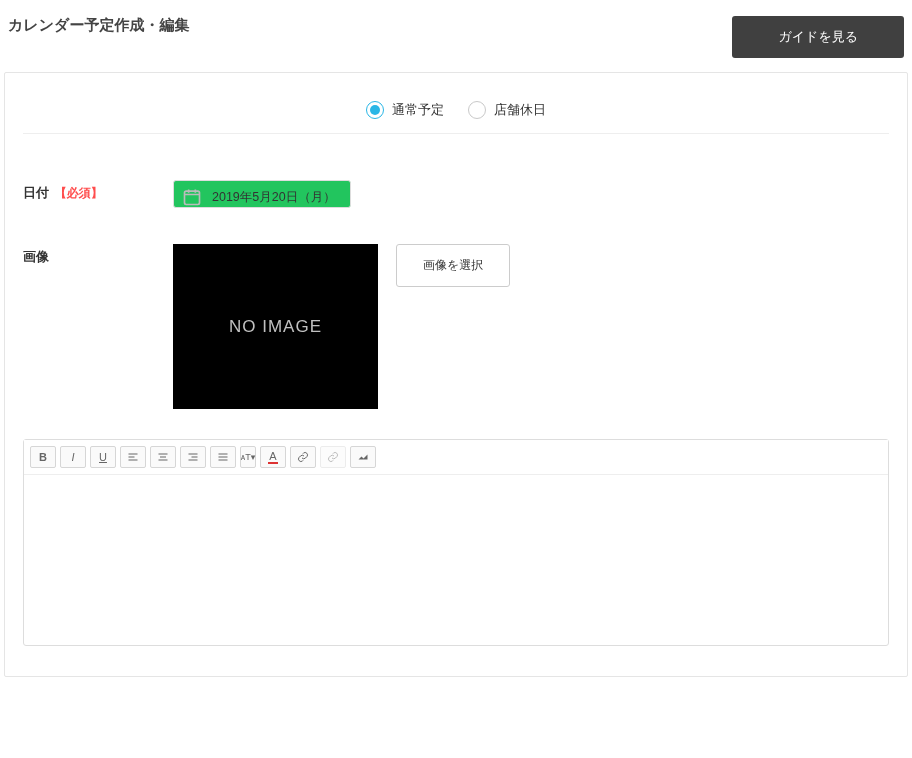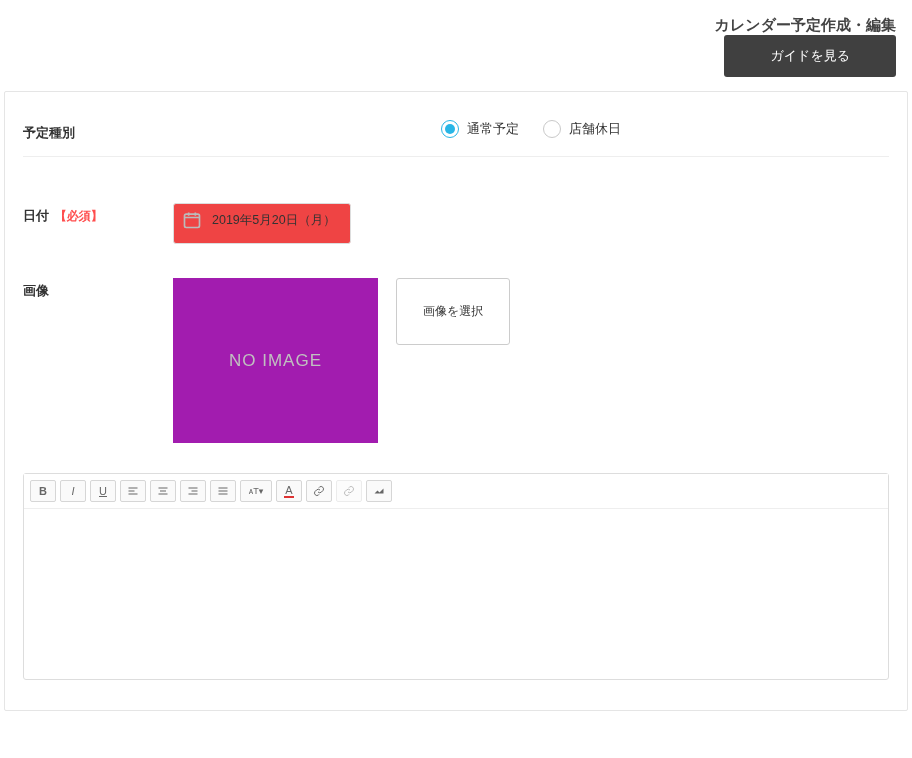--- a/index.html
+++ b/index.html
@@ -1,61 +1,60 @@
 <!DOCTYPE html>
 <html><head>
 <meta charset="utf-8">
 <style>
   * { box-sizing: border-box; margin: 0; padding: 0; }
   html, body { font-family: -apple-system, "Hiragino Sans", "Hiragino Kaku Gothic ProN", Meiryo, sans-serif; background:#fff; color:#333; font-size:13px; }
   .page { width:912px; margin:0 auto; }
-  .header { display:flex; align-items:flex-end; justify-content:space-between; padding:16px 16px 14px 8px;flex-direction:column; }
+  .header { display:flex; align-items:flex-start; justify-content:space-between; padding:16px 8px 14px 8px; }
   .header h1 { font-size:15px; font-weight:700; color:#444; }
   .guide-btn { background:#404040; color:#fff; border:none; border-radius:3px; padding:12px 46px; font-size:13px; cursor:pointer; }
   .card { border:1px solid #e5e5e5; border-radius:2px; margin:0 4px 8px 4px; padding: 18px 18px 0 18px; }
   .row { display:flex; padding:10px 0 14px 0; }
   .row.divider { border-bottom:1px solid #eee; margin-bottom:22px; }
   .label-col { width:150px; flex:0 0 150px; font-size:13px; font-weight:700; color:#333; padding-top:4px;}
   .req { color:#ff4d4d; font-size:12px; font-weight:700; margin-left:2px;}
   .field-col { flex:1; }
   .radio-set { display:flex; gap:24px; align-items:center;justify-content:center; }
   .radio { display:flex; align-items:center; gap:8px; cursor:pointer; font-size:13px; color:#333;}
   .radio .circle { width:18px; height:18px; border:1px solid #c9c9c9; border-radius:50%; display:flex; align-items:center; justify-content:center; background:#fff;}
   .radio.selected .circle { border-color:#29b6e6; }
   .radio.selected .circle::after { content:""; width:10px; height:10px; background:#29b6e6; border-radius:50%; display:block;}
   .text-input { width:100%; height:36px; border:1px solid #ddd; border-radius:3px; padding:6px 10px; font-size:13px; background:#fff;}
-  .date-box { display:inline-flex; align-items:center; gap:10px; border:1px solid #ddd; border-radius:3px; padding:6px 14px 13px 8px; background:#ef4444; cursor:pointer;}
+  .date-box { display:inline-flex; align-items:center; gap:10px; border:1px solid #ddd; border-radius:3px; padding:6px 14px 0 8px; background:#22c55e; cursor:pointer;}
   .date-box .cal-icon { width:20px; height:20px; display:flex; align-items:center; justify-content:center; color:#bbb;}
   .date-box .date-text { font-size:12.5px; color:#333;}
   .repeat-row { margin-top:12px; }
   .image-row { align-items:flex-start; }
-  .image-preview { width:205px; height:165px; background:#a21caf; display:flex; align-items:center; justify-content:center; color:#c0c0c0; font-size:17px; letter-spacing:1px; font-weight:500;}
+  .image-preview { width:205px; height:165px; background:#000000; display:flex; align-items:center; justify-content:center; color:#c0c0c0; font-size:17px; letter-spacing:1px; font-weight:500;}
   .image-controls { display:flex; gap:18px; align-items:flex-start;}
-  .select-image-btn { border:1px solid #ccc; background:#fff; border-radius:3px; padding:24px 26px; font-size:12px; cursor:pointer; color:#333;}
+  .select-image-btn { border:1px solid #ccc; background:#fff; border-radius:3px; padding:12px 26px; font-size:12px; cursor:pointer; color:#333;}
   .editor-wrap { border:1px solid #ddd; border-radius:3px; background:#fff;}
   .toolbar { display:flex; gap:4px; padding:6px 6px; border-bottom:1px solid #eee; background:#fff; flex-wrap:wrap;}
   .tb-btn { width:26px; height:22px; border:1px solid #d6d6d6; border-radius:2px; background:#fafafa; display:flex; align-items:center; justify-content:center; cursor:pointer; color:#666; font-size:11px;}
   .tb-btn svg { width:12px; height:12px; }
-  .tb-btn.wide { width:32px; }
+  .tb-btn.wide { width:16px; }
   .editor-body { min-height:170px; padding:10px; outline:none;}
 </style>
 </head>
 <body>
 
 <div class="page">
 
   <div class="header">
     <h1>カレンダー予定作成・編集</h1>
     <button class="guide-btn">ガイドを見る</button>
   </div>
 
   <div class="card">
 
     <div class="row divider">
-      <div class="label-col">予定種別</div>
       <div class="field-col">
         <div class="radio-set">
           <label class="radio selected">
             <span class="circle"></span>
             <span>通常予定</span>
           </label>
           <label class="radio">
             <span class="circle"></span>
             <span>店舗休日</span>
           </label>

